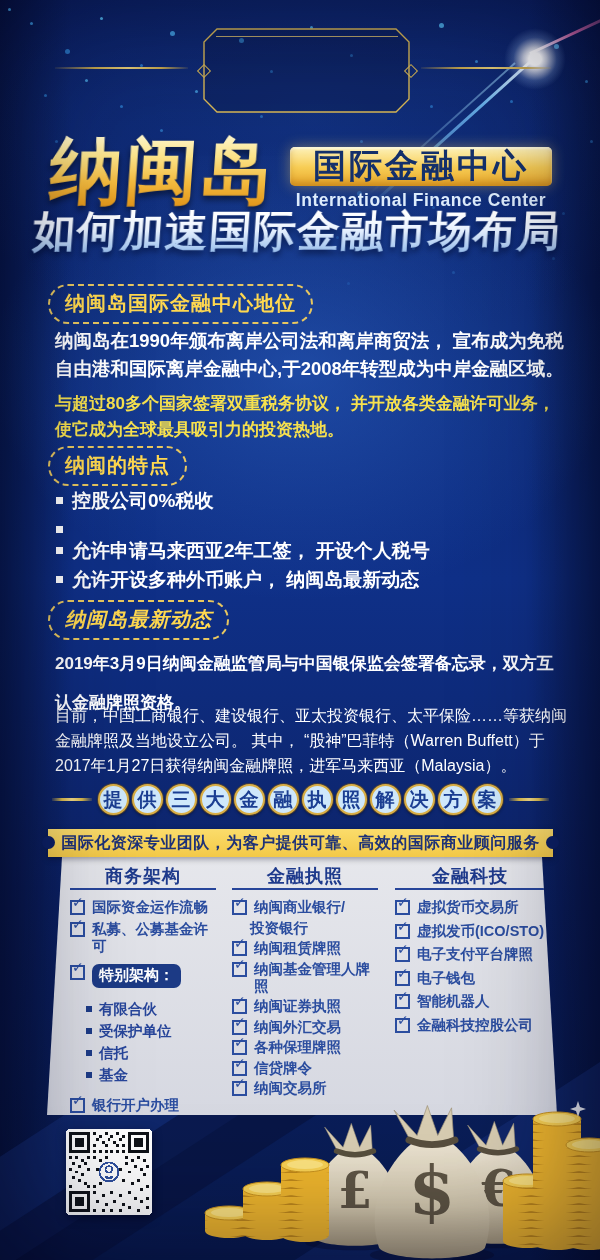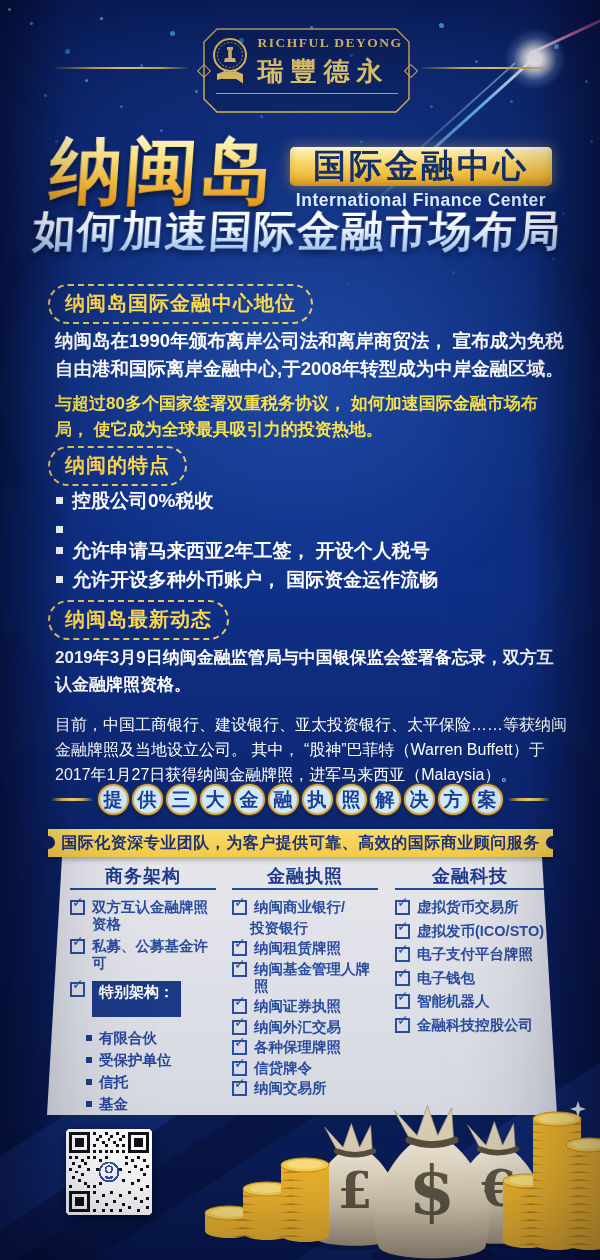--- a/index.html
+++ b/index.html
@@ -64,27 +64,27 @@
   .hero-en{left:290px;top:190px;width:262px;text-align:center;color:#ddecfc;font-size:17.5px;font-weight:600;letter-spacing:.5px;z-index:2;}
   .headline{left:33px;top:210px;width:552px;font-size:43px;font-weight:900;letter-spacing:1px;line-height:1;z-index:2;
     transform:skewX(-4deg);filter:drop-shadow(0 4px 3px rgba(0,8,40,.6));}
   .silver-text{background:linear-gradient(180deg,#ffffff 12%,#eaf3ff 46%,#8fb8ea 100%);-webkit-background-clip:text;background-clip:text;color:transparent;}
 
   
   .pill{border:2px dashed #e8c75f;border-radius:999px;color:#ffd84f;font-size:20px;font-weight:900;
     padding:4px 15px 5px;letter-spacing:1px;z-index:2;white-space:nowrap;}
   .pill.b1{left:48px;top:284px;}
   .pill.b2{left:48px;top:446px;}
-  .pill.b3{left:48px;top:600px;}
+  .pill.b3{left:48px;top:600px;font-style:italic;}
 
   .para{z-index:2;color:#fff;}
   .p1{left:55px;top:327px;width:512px;font-size:18.5px;font-weight:700;line-height:28px;}
   .p2{left:55px;top:391px;width:506px;font-size:17px;font-weight:600;line-height:26px;color:#f7e14e;}
-  .p3{left:55px;top:644px;width:512px;font-size:17px;font-weight:700;line-height:27px;}
-  .p4{left:55px;top:703px;width:514px;font-size:16px;font-weight:500;line-height:25px;margin-top:9px;}
+  .p3{left:55px;top:644px;width:512px;font-size:17px;font-weight:700;line-height:39px;}
+  .p4{left:55px;top:703px;width:514px;font-size:16px;font-weight:500;line-height:25px;}
 
   .features{left:56px;top:491px;z-index:2;}
   .feat-row{display:flex;align-items:flex-start;gap:9px;margin-bottom:8.5px;color:#fff;font-size:19px;font-weight:600;line-height:20px;}
   .sqw{width:7px;height:7px;background:#fff;margin-top:6px;flex:0 0 auto;}
 
   
   .banner{left:0;top:784px;width:600px;display:flex;align-items:center;justify-content:center;gap:3px;z-index:2;}
   .bline{width:40px;height:3px;background:linear-gradient(90deg,rgba(216,184,74,.15),#d8b84a,#f2d985,#d8b84a,rgba(216,184,74,.15));margin:0 3px;}
   .bchar{width:31px;height:31px;border-radius:50%;background:#cfe8fb;border:2px solid #d9ae45;box-shadow:0 0 0 1px rgba(120,85,20,.5), 0 2px 3px rgba(0,0,20,.4);
     display:flex;align-items:center;justify-content:center;color:#1b3e92;font-size:19px;font-weight:900;box-sizing:border-box;}
@@ -103,21 +103,21 @@
   .col.c1{left:23px;width:146px;}
   .col.c2{left:185px;width:146px;}
   .col.c3{left:348px;width:150px;}
   .col h3{margin:0 0 9px;text-align:center;color:#1e3a8c;font-size:18px;font-weight:900;letter-spacing:1px;
     border-bottom:2px solid #27459a;}
   .item{display:flex;align-items:flex-start;gap:7px;color:#2b4d9f;font-weight:700;font-size:14.5px;line-height:17px;}
   .c1 .item{margin-bottom:5px;} .c2 .item{margin-bottom:3.5px;} .c3 .item{margin-bottom:6.5px;}
   .cb{width:11px;height:11px;border:2px solid #2b4d9f;flex:0 0 auto;position:relative;margin-top:1px;}
   .cb i{position:absolute;left:0;top:-7px;font-style:normal;font-weight:900;font-size:14px;color:#2b4d9f;line-height:1;}
   .special{margin-top:9px;}
-  .sp-label{background:#1c3a85;color:#fff;padding:2px 7px 17px;font-weight:900;font-size:15px;}
+  .sp-label{background:#1c3a85;color:#fff;padding:2px 7px 5px;font-weight:900;font-size:15px;border-radius:7px;}
   .sub{display:flex;align-items:flex-start;gap:7px;margin:0 0 5px 16px;color:#27459a;font-weight:700;font-size:14.5px;line-height:17px;}
   .sqn{width:6px;height:6px;background:#1d3b87;margin-top:5px;flex:0 0 auto;}
   .cont{margin:0 0 3.5px 18px;color:#2b4d9f;font-weight:700;font-size:14.5px;line-height:17px;}
   .gap8{height:8px;}
 
   
   .qr{left:66px;top:1129px;width:86px;height:86px;z-index:3;filter:drop-shadow(0 3px 5px rgba(0,0,20,.5));}
   .money{left:195px;top:1085px;width:405px;height:175px;z-index:4;}
   .cur{font-family:"DejaVu Serif","Liberation Serif",serif;font-weight:900;fill:#4d4434;opacity:.88;}
 </style>
@@ -136,64 +136,51 @@
   <div class="abs beam pink"></div>
   <div class="abs flare"></div>
 
   <div class="abs gold-line gl-left"></div>
   <div class="abs gold-line gl-right"></div>
   <div class="abs badge">
     <svg class="frame" viewBox="0 0 207 85">
       <path d="M14 1 H193 L206 14 V71 L193 84 H14 L1 71 V14 Z" fill="rgba(6,14,50,.25)" stroke="#d9b855" stroke-width="1.4"></path>
     </svg>
     <div class="inner">
-      <div class="row1">
-        <svg class="crest" viewBox="0 0 40 52">
-          <circle cx="20" cy="19" r="16" fill="none" stroke="#e3c06a" stroke-width="2"></circle>
-          <circle cx="20" cy="19" r="12.5" fill="none" stroke="#e3c06a" stroke-width=".8" stroke-dasharray="2 1.7"></circle>
-          <path d="M17 11h6v3h-1.2v8h3.2l1 4H14l1-4h3.2v-8H17z" fill="#e3c06a"></path>
-          <path d="M7 38l9-3.5v7L7 44zM33 38l-9-3.5v7l9 6z" fill="#e3c06a"></path>
-          <rect x="12" y="36" width="16" height="7" rx="1.5" fill="#e3c06a"></rect>
-        </svg>
-        <div>
-          <div class="brand-en">RICHFUL DEYONG</div>
-          <div class="brand-cn">瑞豐德永</div>
-        </div>
-      </div>
       <div class="div"></div>
     </div>
   </div>
   <div class="abs diamond" style="left:199px;top:66px;"></div>
   <div class="abs diamond" style="left:406px;top:66px;"></div>
 
   <div class="abs island"><span class="gold-text">纳闽岛</span></div>
   <div class="abs hero-box">国际金融中心</div>
   <div class="abs hero-en">International Finance Center</div>
   <div class="abs headline"><span class="silver-text">如何加速国际金融市场布局</span></div>
 
   <div class="abs pill b1">纳闽岛国际金融中心地位</div>
   <div class="abs para p1">纳闽岛在1990年颁布离岸公司法和离岸商贸法， 宣布成为免税自由港和国际离岸金融中心,于2008年转型成为中岸金融区域。</div>
-  <div class="abs para p2">与超过80多个国家签署双重税务协议， 如何加速国际金融市场布局， 使它成为全球最具吸引力的投资热地。</div>
+  <div class="abs para p2">与超过80多个国家签署双重税务协议， 并开放各类金融许可业务， 使它成为全球最具吸引力的投资热地。</div>
 
   <div class="abs pill b2">纳闽的特点</div>
   <div class="abs features">
     <div class="feat-row">
         <span class="sqw"></span>
         <span>控股公司0%税收</span>
       </div>
     <div class="feat-row">
         <span class="sqw"></span>
       </div>
     <div class="feat-row">
         <span class="sqw"></span>
         <span>允许申请马来西亚2年工签， 开设个人税号</span>
       </div>
     <div class="feat-row">
         <span class="sqw"></span>
-        <span>允许开设多种外币账户， 国际资金运作流畅</span>
+        <span>允许开设多种外币账户， 纳闽岛最新动态</span>
       </div>
   </div>
 
   <div class="abs pill b3">纳闽岛最新动态</div>
   <div class="abs para p3">2019年3月9日纳闽金融监管局与中国银保监会签署备忘录，双方互认金融牌照资格。</div>
   <div class="abs para p4">目前，中国工商银行、建设银行、亚太投资银行、太平保险……等获纳闽金融牌照及当地设立公司。 其中， “股神”巴菲特（Warren Buffett）于2017年1月27日获得纳闽金融牌照，进军马来西亚（Malaysia）。</div>
 
   <div class="abs banner">
     <div class="bline"></div>
     <span class="bchar">提</span>
@@ -217,21 +204,21 @@
     <div class="notch r"></div>
   </div>
 
   <div class="abs card">
     <div class="col c1">
       <h3>商务架构</h3>
       <div class="item">
           <span class="cb">
             <i>✓</i>
           </span>
-          <span>双方互认金融牌照资格</span>
+          <span>国际资金运作流畅</span>
         </div>
       <div class="item">
           <span class="cb">
             <i>✓</i>
           </span>
           <span>私募、公募基金许可</span>
         </div>
       <div class="item special">
           <span class="cb">
             <i>✓</i>

